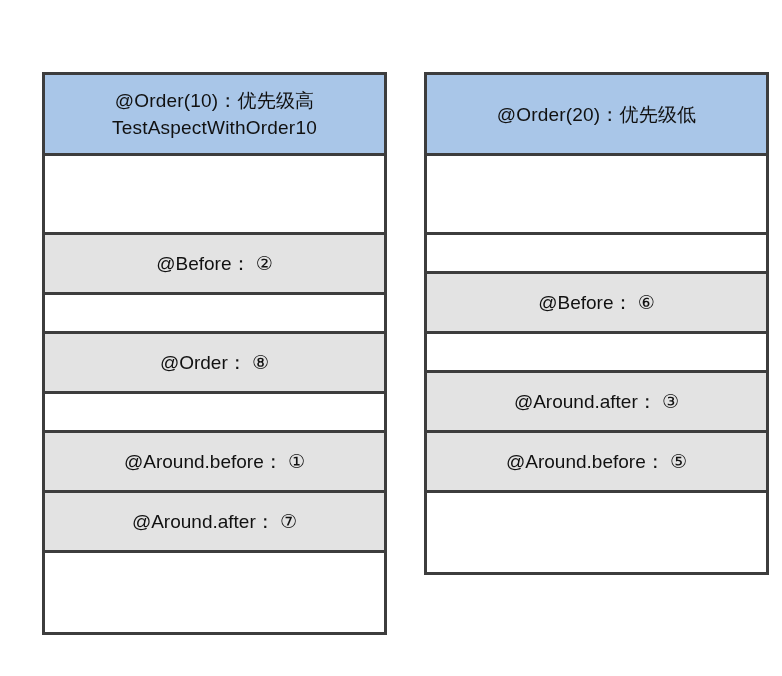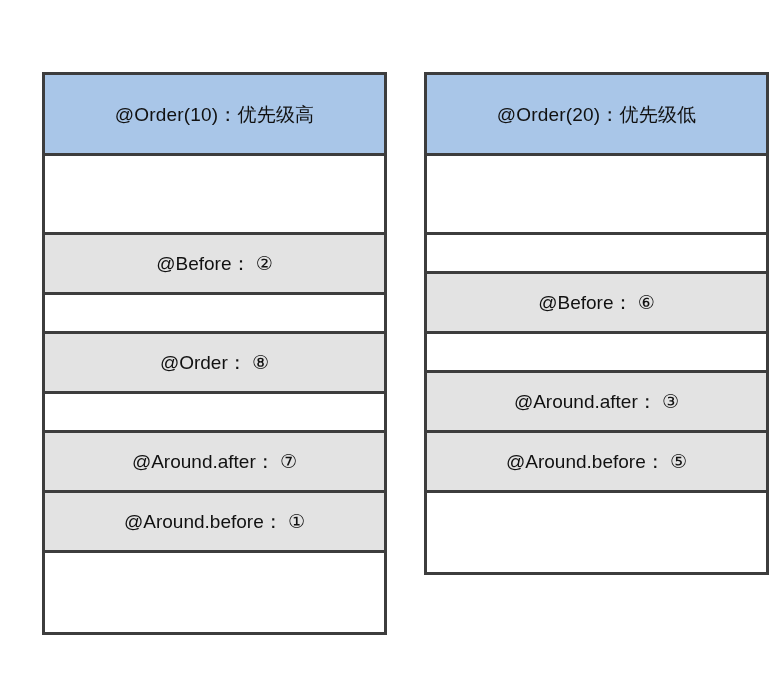--- a/index.html
+++ b/index.html
@@ -57,28 +57,29 @@
   .row.spacer-xl{height:85px;}
 </style>
 </head>
 <body>
 
 <div class="canvas">
 
   <div class="aspect-box left">
     <div class="box-header">
       <span>@Order(10)：优先级高</span>
+      <span>TestAspectWithOrder10</span>
     </div>
   <div class="row spacer-lg"></div>
       <div class="row step">@Before： ②</div>
       <div class="row spacer-sm"></div>
       <div class="row step">@Order： ⑧</div>
       <div class="row spacer-sm"></div>
+      <div class="row step">@Around.before： ①</div>
       <div class="row step">@Around.after： ⑦</div>
-      <div class="row step">@Around.before： ①</div>
       <div class="row spacer-xl"></div>
     </div>
 
   <div class="aspect-box right">
     <div class="box-header">
       <span>@Order(20)：优先级低</span>
     </div>
   <div class="row spacer-lg"></div>
       <div class="row spacer-sm"></div>
       <div class="row step">@Before： ⑥</div>

